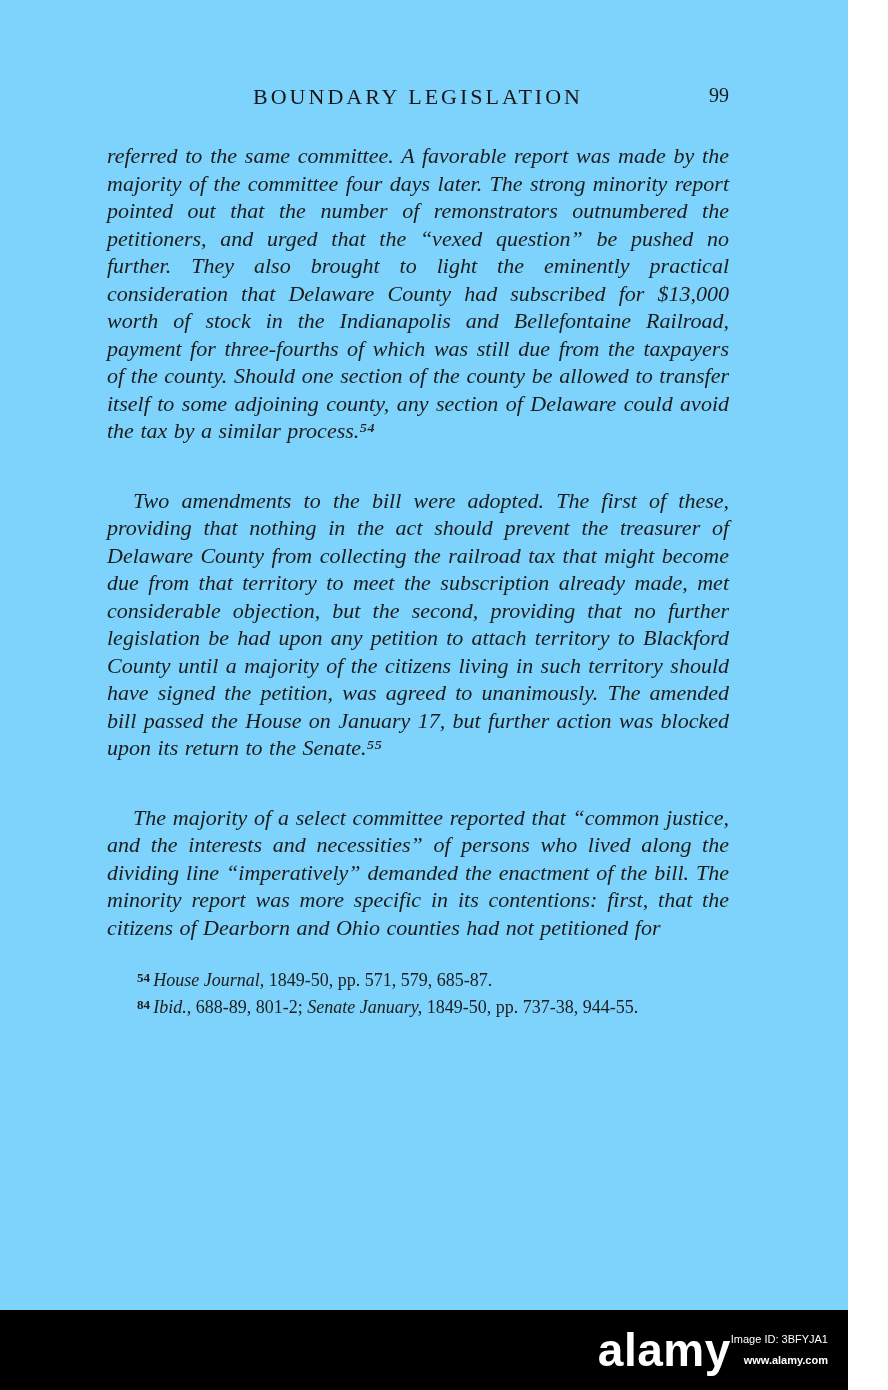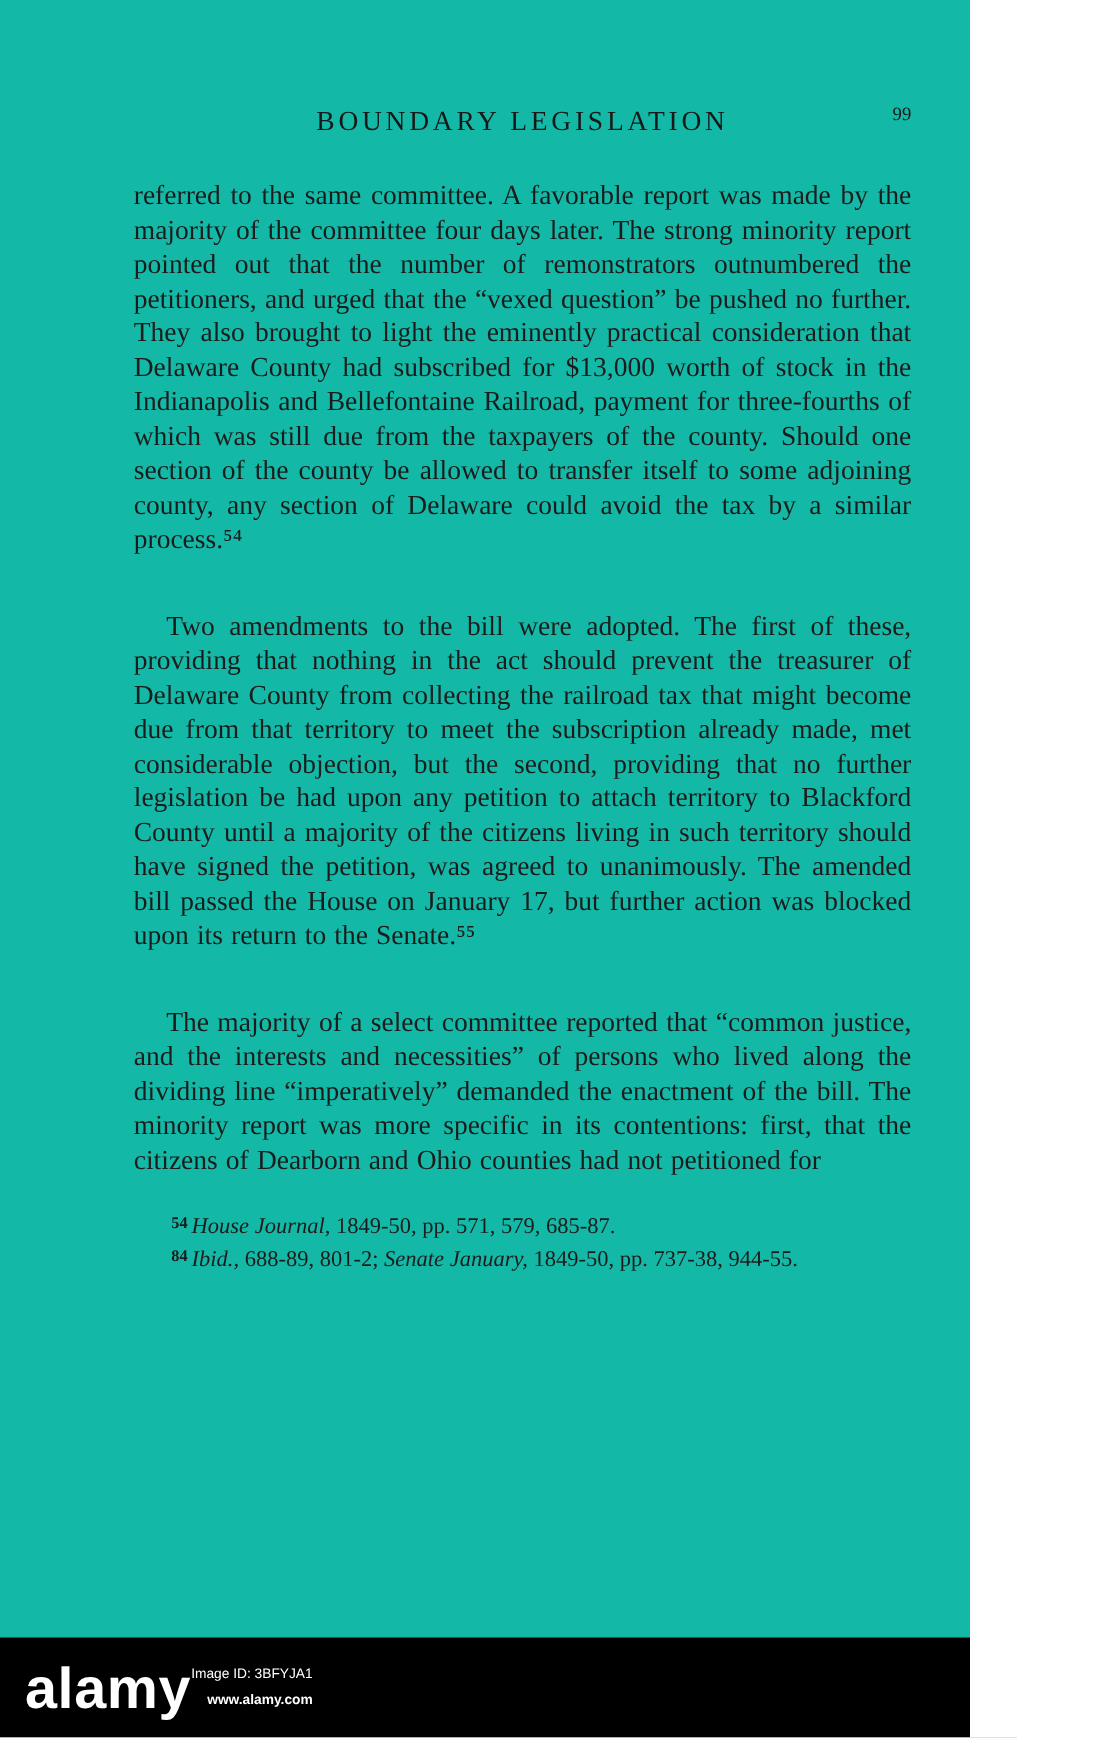--- a/index.html
+++ b/index.html
@@ -2,23 +2,23 @@
 <html><head>
 <meta charset="utf-8">
 <style>
   html, body {
     margin: 0;
     padding: 0;
     background: #ffffff;
   }
   .page {
     position: relative;
-    width: 776px;
+    width: 848px;
     height: 1390px;
-    background: #14b8a6;
+    background: #7dd3fc;
     overflow: hidden;
     font-family: "Liberation Serif", serif;
     color: #1c1c1c;
   }
   .scan-area {
     position: absolute;
     left: 107px;
     top: 84px;
     width: 622px;
   }
@@ -33,30 +33,31 @@
     transform: translateX(-50%);
     font-size: 22px;
     letter-spacing: 3px;
     white-space: nowrap;
     color: #181818;
   }
   .page-number {
     position: absolute;
     right: 0;
     top: 0;
-    font-size: 15px;
+    font-size: 20px;
     color: #181818;
     text-align: center;
   }
   p.body-par {
     margin: 0;
     font-size: 22px;
     line-height: 27.5px;
     text-align: justify;
     word-spacing: 1px;
+    font-style: italic;
   }
   p.body-par.indent {
     text-indent: 26px;
     margin-top: 42px;
   }
   .footnotes {
     margin-top: 25px;
     font-size: 18px;
     line-height: 23.5px;
   }
@@ -76,21 +77,21 @@
   .watermark-bar {
     position: absolute;
     left: 0;
     bottom: 0;
     width: 100%;
     height: 80px;
     background: #000000;
     color: #ffffff;
     display: flex;
     align-items: center;
-    justify-content: flex-start;
+    justify-content: flex-end;
     padding: 4px 20px;
     box-sizing: border-box;
     font-family: "Liberation Sans", sans-serif;
   }
   .alamy-logo {
     font-size: 46px;
     font-weight: bold;
     letter-spacing: 0.5px;
     line-height: 1;
   }

